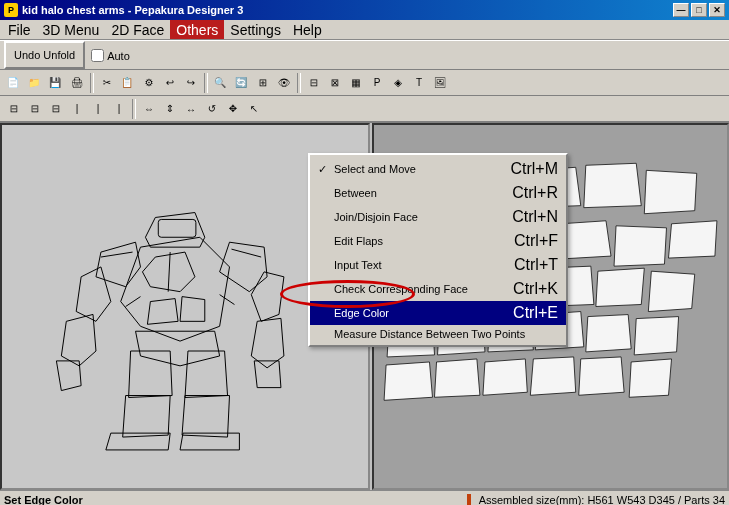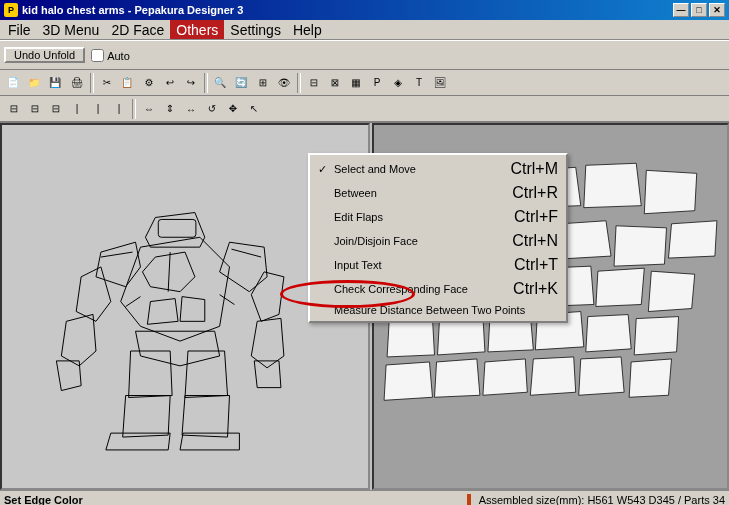--- a/index.html
+++ b/index.html
@@ -91,21 +91,21 @@
     .undo-unfold-btn {
       padding: 2px 8px;
       background: #d4d0c8;
       border: 2px solid;
       border-top-color: #fff;
       border-left-color: #fff;
       border-bottom-color: #808080;
       border-right-color: #808080;
       font-size: 11px;
       cursor: pointer;
-      height: 16px;
+      height: 28px;
       display: flex;
       align-items: center;
     }
     .auto-checkbox {
       display: flex;
       align-items: flex-end;
       gap: 3px;
       margin-left: 4px;
       font-size: 11px;
     }
@@ -511,37 +511,42 @@
       <span class="item-label">Select and Move</span>
       <span class="shortcut">Ctrl+M</span>
     </div>
     <div class="ctx-item">
       <span class="check-mark"></span>
       <span class="item-label">Between</span>
       <span class="shortcut">Ctrl+R</span>
     </div>
     <div class="ctx-item">
       <span class="check-mark"></span>
+      <span class="item-label">Join/Disjoin Face</span>
+      <span class="shortcut">Ctrl+N</span>
+    </div>
+    <div class="ctx-item">
+      <span class="check-mark"></span>
       <span class="item-label">Edit Flaps</span>
       <span class="shortcut">Ctrl+F</span>
     </div>
     <div class="ctx-item">
       <span class="check-mark"></span>
-      <span class="item-label">Join/Disjoin Face</span>
-      <span class="shortcut">Ctrl+N</span>
-    </div>
-    <div class="ctx-item">
-      <span class="check-mark"></span>
       <span class="item-label">Input Text</span>
       <span class="shortcut">Ctrl+T</span>
     </div>
     <div class="ctx-item">
       <span class="check-mark"></span>
       <span class="item-label">Check Corresponding Face</span>
       <span class="shortcut">Ctrl+K</span>
+    </div>
+    <div class="ctx-item selected-item">
+      <span class="check-mark"></span>
+      <span class="item-label">Edge Color</span>
+      <span class="shortcut">Ctrl+E</span>
     </div>
     <div class="ctx-item">
       <span class="check-mark"></span>
       <span class="item-label">Measure Distance Between Two Points</span>
       <span class="shortcut"></span>
     </div>
   </div>
 
   <div class="edge-color-highlight"></div>
 </div>

